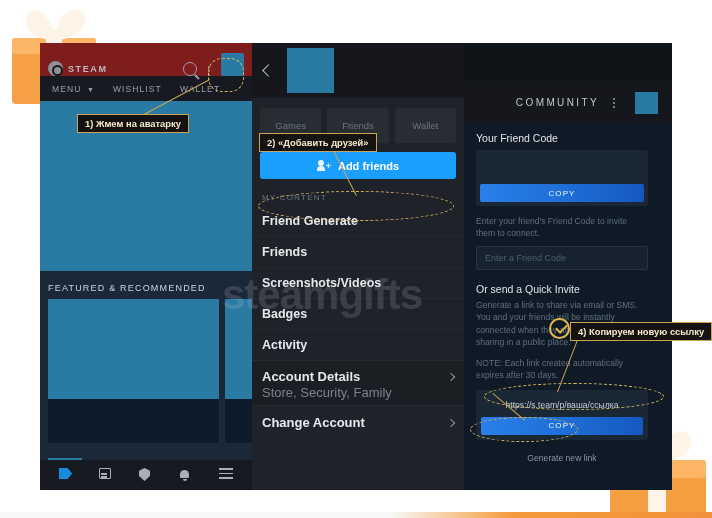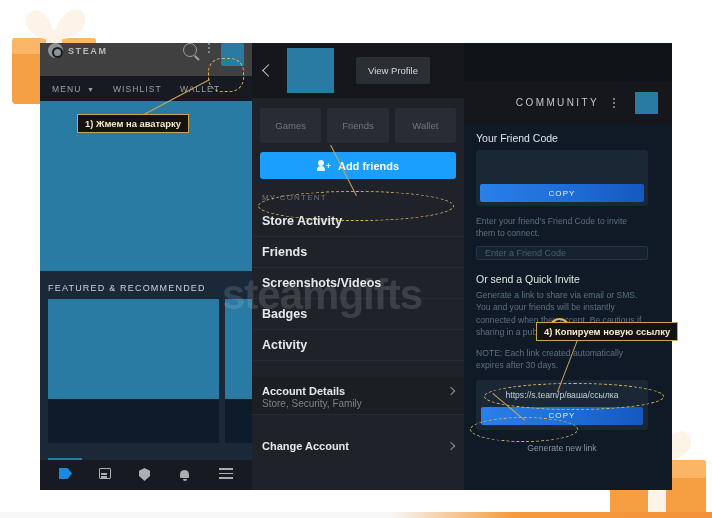--- a/index.html
+++ b/index.html
@@ -28,22 +28,22 @@
     overflow: hidden;
   }
 
   
   .pane-left {
     position: absolute; left: 0; top: 0; width: 212px; height: 447px;
     background: #1b2838;
     overflow: hidden;
   }
   .steam-topbar {
-    height: 33px; background: #404040;
-    display: flex; align-items: flex-start; padding: 0 8px; gap: 6px;
+    height: 33px; background: #7f1d1d;
+    display: flex; align-items: flex-end; padding: 0 8px; gap: 6px;
     position: relative;
   }
   .steam-logo-wrap { display: flex; align-items: center; gap: 5px; }
   .steam-logo {
     width: 15px; height: 15px; border-radius: 50%;
     background: #8e9396; position: relative; flex: none;
   }
   .steam-logo::after {
     content: ""; position: absolute; left: 4px; top: 3.5px;
     width: 7px; height: 7px; border-radius: 50%;
@@ -136,22 +136,22 @@
   }
   .my-content {
     color: #6e757d; font-size: 8px; letter-spacing: 1.2px;
     padding: 14px 10px 4px 10px;
   }
   .menu-item {
     padding: 8px 10px; color: #e6e9ec; font-size: 12.5px; font-weight: bold;
     border-bottom: 1px solid #272b31;
     display: flex; align-items: center; justify-content: space-between;
   }
-  .menu-item.small { font-size: 11px; padding-bottom: 5px; border-bottom: none; margin-top: 16px;}
-  .menu-sub { color: #7b828a; font-size: 10px; font-weight: normal; }
+  .menu-item.small { font-size: 13px; padding-bottom: 5px; border-bottom: none;}
+  .menu-sub { color: #7b828a; font-size: 13px; font-weight: normal; }
   .menu-block { border-bottom: 1px solid #272b31; padding-bottom: 5px; }
   .menu-block.darker { background: #1b1f24; }
   .chev-r {
     width: 6px; height: 6px; border-top: 1.6px solid #8d949c;
     border-right: 1.6px solid #8d949c; transform: rotate(45deg); flex: none;
   }
 
   
   .pane-right {
     position: absolute; left: 424px; top: 0; width: 208px; height: 447px;
@@ -178,21 +178,21 @@
     height: 18px; border-radius: 2px;
     background: linear-gradient(90deg,#2a7fe8 0%,#1f6fd8 50%,#1558c0 100%);
     color: #e9f2fc; font-size: 8px; letter-spacing: 1.1px;
     display: flex; align-items: center; justify-content: center;
   }
   .hint {
     color: #5d7governance; font-size: 8.6px; line-height: 1.45;
     color: #5d707f; margin: 9px 0 6px 0;
   }
   .code-input {
-    height: 14px; background: #16222e; border: 1px solid #253446;
+    height: 24px; background: #16222e; border: 1px solid #253446;
     border-radius: 2px; display: flex; align-items: center; padding: 0 8px;
     color: #46606f; font-size: 9px;
   }
   .qi-title { color: #dfe4e8; font-size: 10.5px; margin: 13px 0 4px 0; }
   .qi-body { color: #5d707f; font-size: 8.6px; line-height: 1.45; }
   .qi-note { color: #5d707f; font-size: 8.6px; line-height: 1.45; margin-top: 8px; }
   .link-card { background: #1a2735; border-radius: 3px; padding: 5px; margin-top: 8px; }
   .link-url {
     color: #c5ced6; font-size: 8.6px; text-align: center; padding: 5px 0 7px 0;
   }
@@ -350,35 +350,34 @@
               <i></i>
             </div>
           </div>
       </div>
     </div>
 
     <div class="pane-mid">
       <div class="mid-head">
         <div class="back-chev"></div>
         <div class="mid-avatar"></div>
-        <div class="view-profile">View Profile</div>
       </div>
       <div class="tiles">
         <div class="tile">Games</div>
         <div class="tile">Friends</div>
         <div class="tile">Wallet</div>
       </div>
       <div class="add-friends">
         <span class="af-icon">
             <span class="af-plus">+</span>
           </span>
         <span>Add friends</span>
       </div>
       <div class="my-content">MY CONTENT</div>
-      <div class="menu-item">Store Activity</div>
+      <div class="menu-item">Friend Generate</div>
       <div class="menu-item">Friends</div>
       <div class="menu-item">Screenshots/Videos</div>
       <div class="menu-item">Badges</div>
       <div class="menu-item">Activity</div>
       <div class="menu-block darker">
         <div class="menu-item small" style="border-bottom:none;padding-bottom:1px;">
           <span>Account Details</span>
           <span class="chev-r"></span>
         </div>
         <div class="menu-sub" style="padding:0 10px;">Store, Security, Family</div>
@@ -445,22 +444,23 @@
   </div>
 
   <div class="anno-layer">
 
     <div class="ring sq" style="left:208px; top:58px; width:36px; height:34px;"></div>
     <div class="leader" style="left:210px; top:80px; width:82px; transform: rotate(152deg);"></div>
     <div class="callout" style="left:77px; top:114px;">1) Жмем на аватарку</div>
 
     <div class="ring" style="left:258px; top:191px; width:196px; height:30px;"></div>
     <div class="leader" style="left:356px; top:196px; width:57px; transform: rotate(-117deg);"></div>
+    <div class="callout" style="left:259px; top:133px;">2) «Добавить друзей»</div>
 
     <div class="ring" style="left:470px; top:417px; width:108px; height:25px;"></div>
     <div class="leader" style="left:493px; top:393px; width:42px; transform: rotate(40deg);"></div>
 
     <div class="ring" style="left:484px; top:383px; width:180px; height:27px;"></div>
     <div class="check" style="left:549px; top:318px;"></div>
     <div class="leader" style="left:578px; top:340px; width:56px; transform: rotate(111deg);"></div>
-    <div class="callout" style="left:536px; top:322px;">4) Копируем новую ссылку</div>
+    <div class="callout" style="left:570px; top:322px;">4) Копируем новую ссылку</div>
   </div>
 </div>
 
 </body></html>

